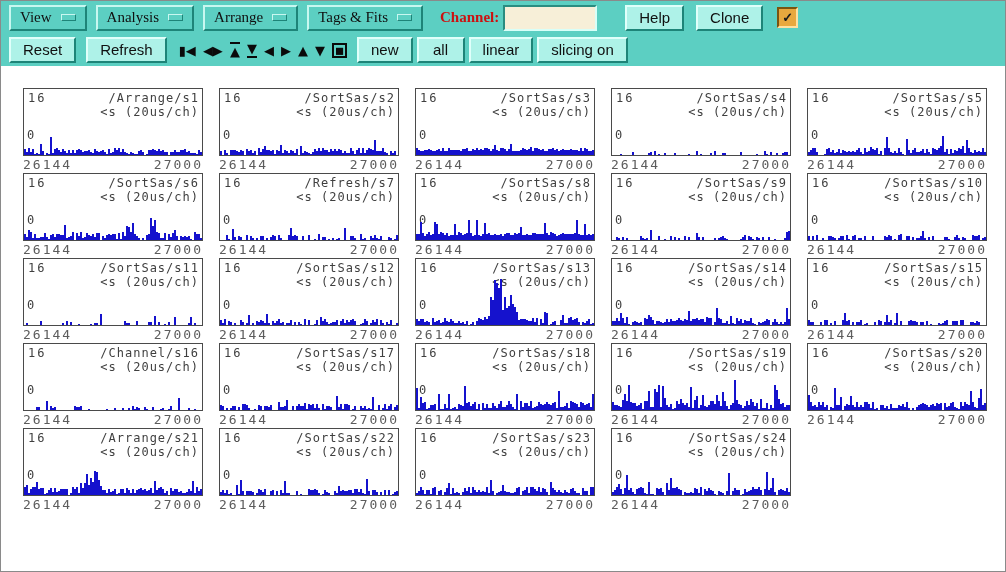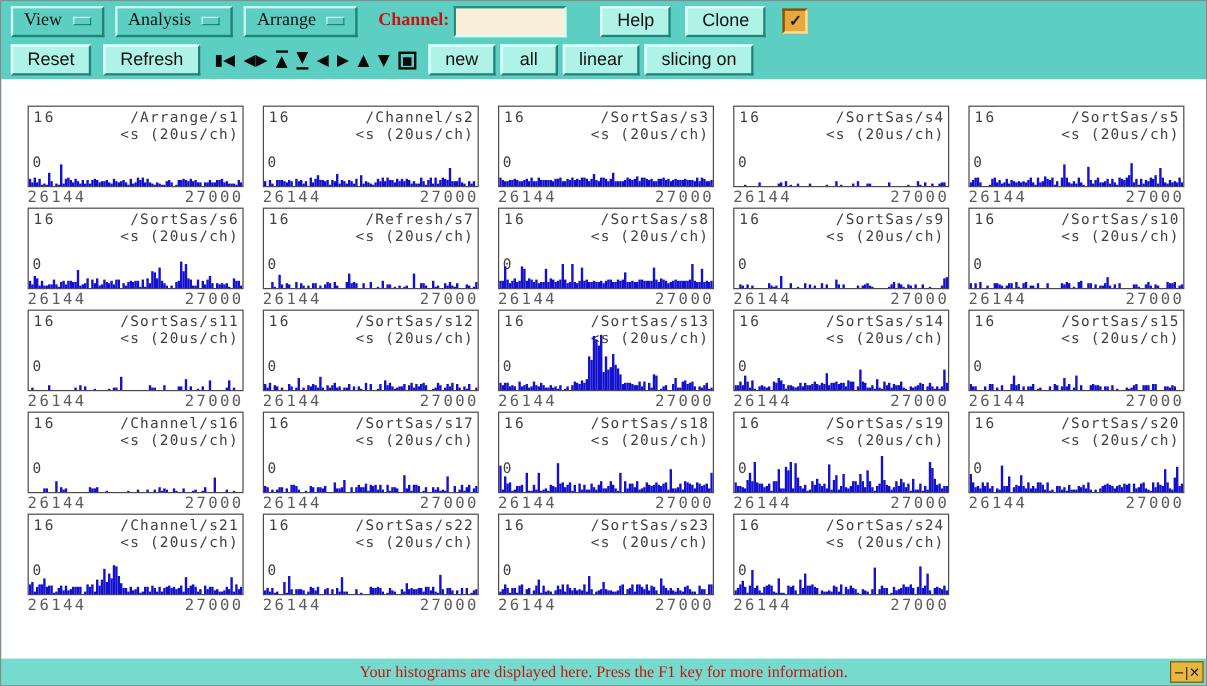--- a/index.html
+++ b/index.html
@@ -82,20 +82,24 @@
       <span class="menu-dash"></span>
     </div>
     <div class="menu-btn">
       <span>Analysis</span>
       <span class="menu-dash"></span>
     </div>
     <div class="menu-btn">
       <span>Arrange</span>
       <span class="menu-dash"></span>
     </div>
+    <div class="menu-btn">
+      <span>Tags &amp; Fits</span>
+      <span class="menu-dash"></span>
+    </div>
     <span class="channel-label">Channel:</span>
     <input class="channel-input" type="text" value="" style="">
     <button class="btn help-btn">Help</button>
     <button class="btn clone-btn">Clone</button>
     <span class="checkbox">✓</span>
   </div>
 
   <div class="toolbar">
     <button class="btn reset-btn">Reset</button>
     <button class="btn refresh-btn">Refresh</button>
@@ -218,21 +222,21 @@
     </div>
     <div class="axis">
       <span>26144</span>
       <span>27000</span>
     </div>
   </div>
 
   <div class="cell">
     <div class="panel">
       <span class="p-ymax">16</span>
-      <span class="p-name">/Channel/s2</span>
+      <span class="p-name">/SortSas/s2</span>
       <span class="p-units">&lt;s (20us/ch)</span>
       <span class="p-ymin">0</span>
       <div class="hist">
               <div style="height: 4px;"></div>
               <div style="height: 0px;"></div>
               <div style="height: 5px;"></div>
               <div style="height: 2px;"></div>
               <div style="height: 0px;"></div>
               <div style="height: 5px;"></div>
               <div style="height: 5px;"></div>
@@ -2194,21 +2198,21 @@
     </div>
     <div class="axis">
       <span>26144</span>
       <span>27000</span>
     </div>
   </div>
 
   <div class="cell">
     <div class="panel">
       <span class="p-ymax">16</span>
-      <span class="p-name">/Channel/s21</span>
+      <span class="p-name">/Arrange/s21</span>
       <span class="p-units">&lt;s (20us/ch)</span>
       <span class="p-ymin">0</span>
       <div class="hist">
               <div style="height: 8px;"></div>
               <div style="height: 10px;"></div>
               <div style="height: 2px;"></div>
               <div style="height: 6px;"></div>
               <div style="height: 8px;"></div>
               <div style="height: 8px;"></div>
               <div style="height: 13px;"></div>
@@ -2609,18 +2613,14 @@
             </div>
     </div>
     <div class="axis">
       <span>26144</span>
       <span>27000</span>
     </div>
   </div>
 </div>
   </div>
 
-  <div class="statusbar">
-    <span>Your histograms are displayed here. Press the F1 key for more information.</span>
-    <span class="grip">−|✕</span>
-  </div>
 
 </div>
 
 </body></html>

